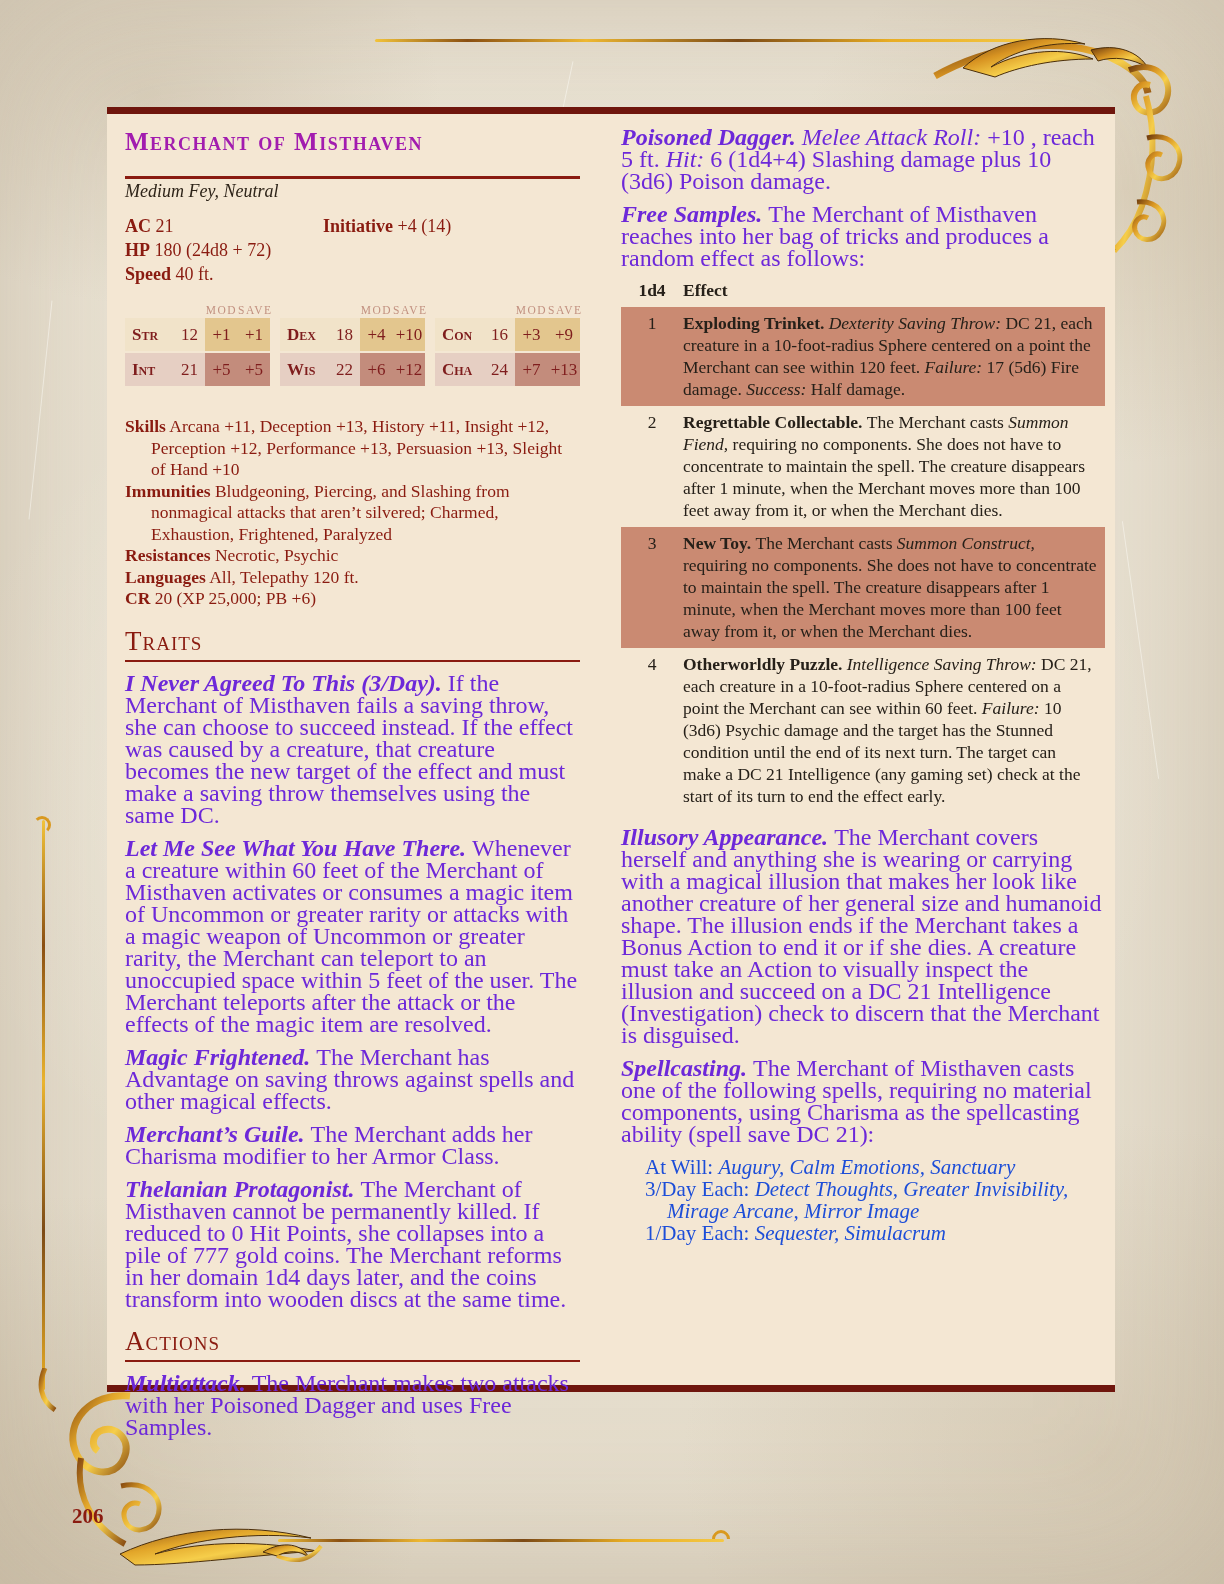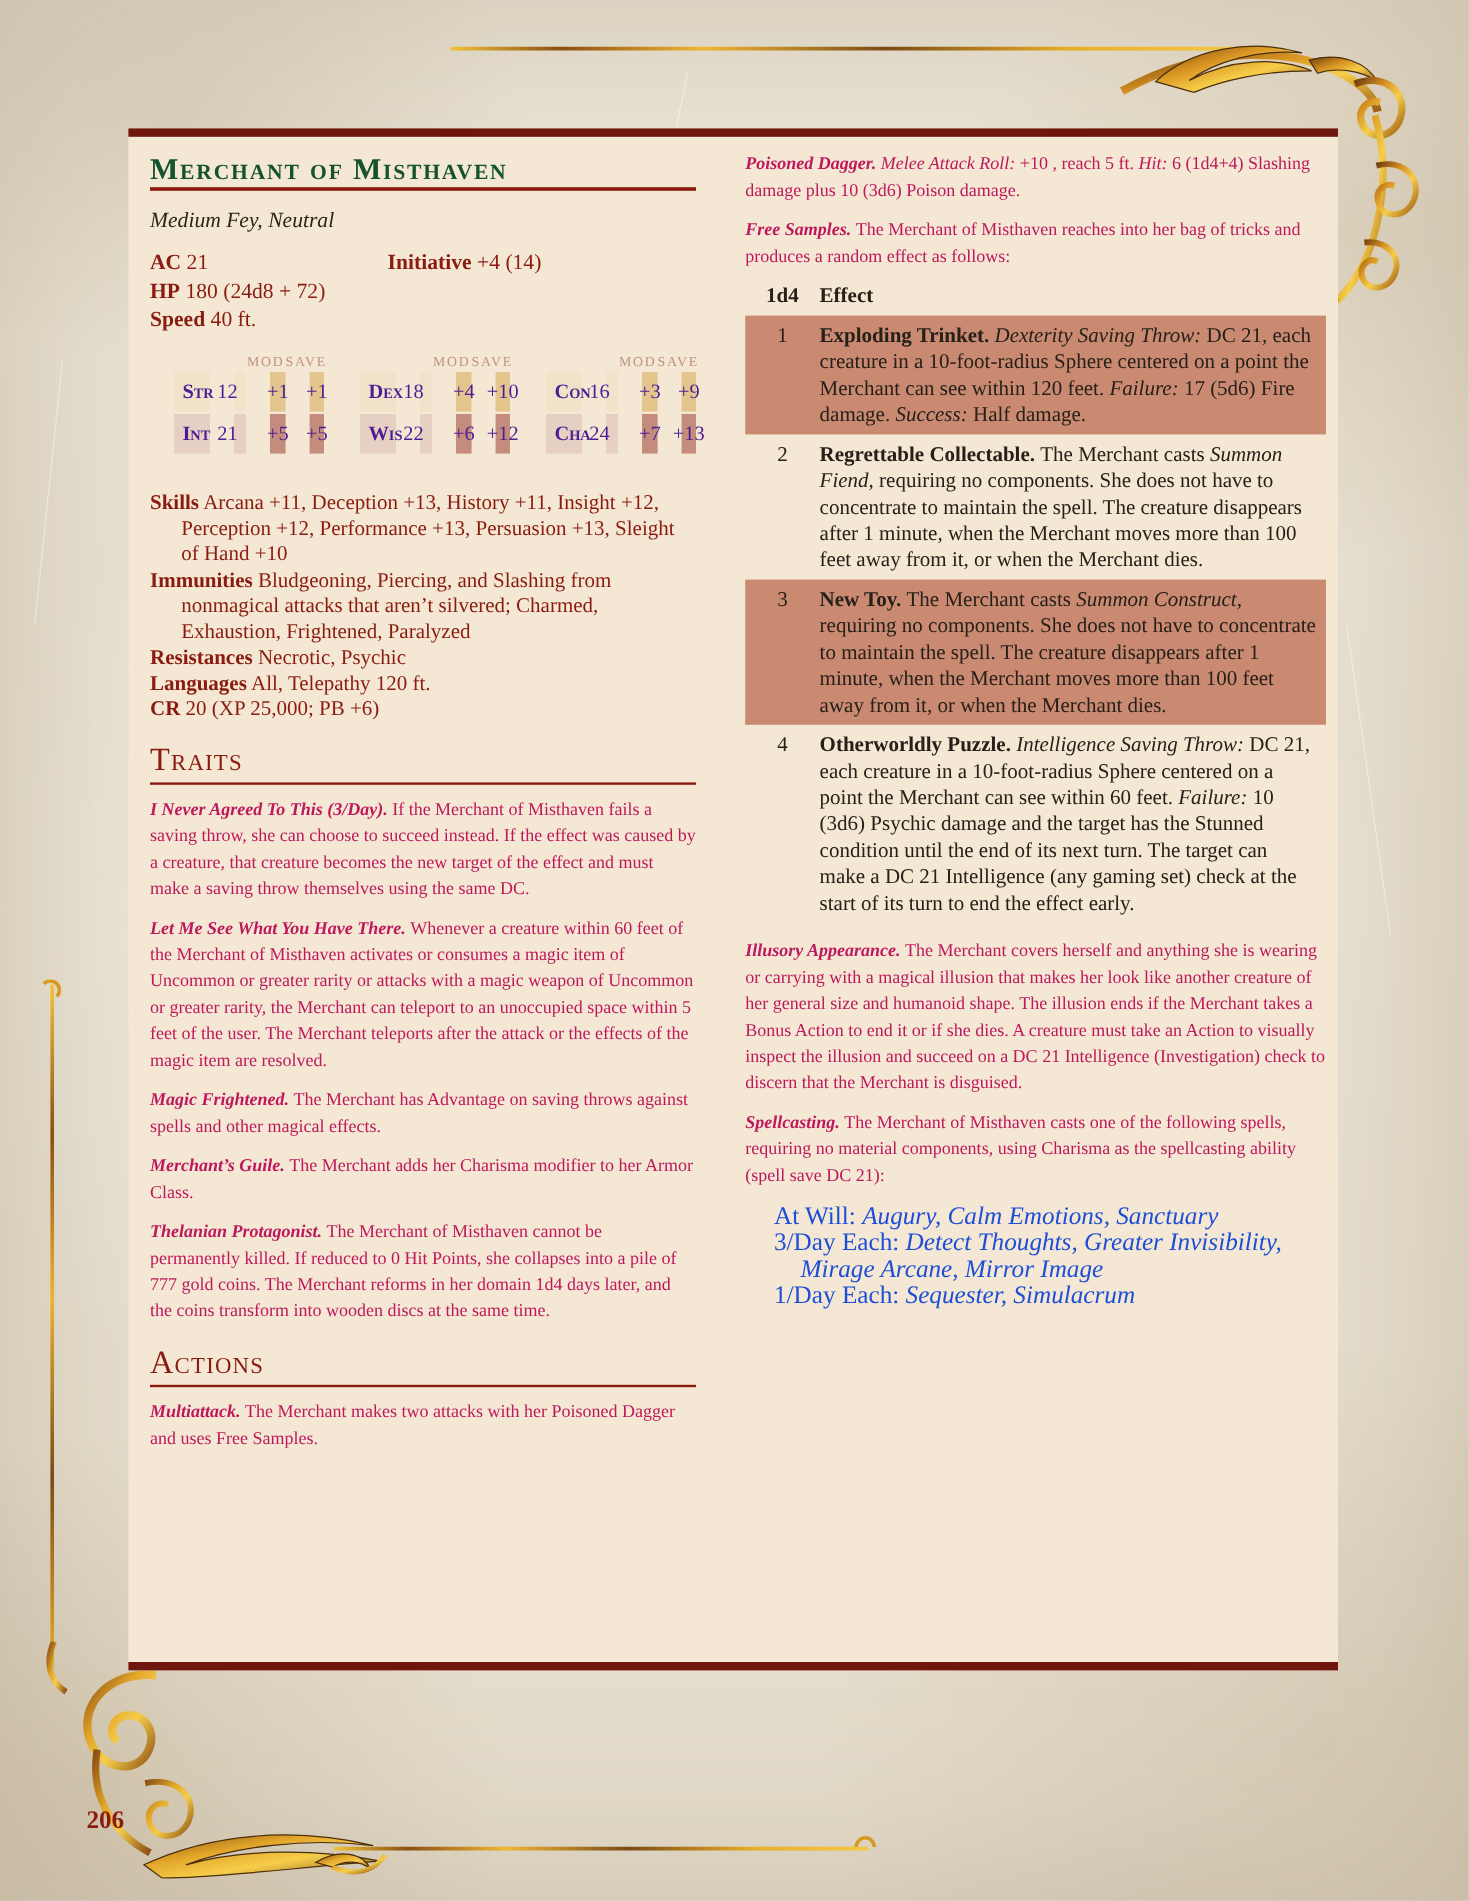--- a/index.html
+++ b/index.html
@@ -41,52 +41,52 @@
   .statblock{
     position:absolute;left:107px;top:107px;width:1008px;height:1285px;z-index:3;
     background:#f4e7d3;box-sizing:border-box;
     border-top:7px solid #6f160d;border-bottom:7px solid #6f160d;
   }
   .col{position:absolute;top:14px;}
   .col-left{left:18px;width:455px;}
   .col-right{left:514px;top:12px;width:484px;}
 
   .creature-name{
-    font-size:25px;font-weight:bold;color:#14532d;font-variant:small-caps;
-    letter-spacing:1.5px;border-bottom:3px solid #8a1b10;padding:0 0 0 0;margin:0 0 14px 0;
+    font-size:25px;font-weight:bold;color:#a21caf;font-variant:small-caps;
+    letter-spacing:1.5px;border-bottom:3px solid #8a1b10;padding:0 0 20px 0;margin:0 0 2px 0;
   }
   .meta{font-style:italic;font-size:18px;color:#2e2419;margin:0 0 12px 0;}
 
   .statline{position:relative;color:#8a1b10;font-size:18px;line-height:24px;}
   .lbl{font-weight:bold;}
   .init{position:absolute;left:198px;top:0;}
 
   
   .abilities{margin-top:12px;display:flex;gap:10px;}
   .abl-group{flex:none;width:145px;}
   .abl-head{display:flex;justify-content:flex-end;height:18px;align-items:flex-end;
     font-size:11.5px;letter-spacing:1.5px;color:#c29180;padding-bottom:2px;}
   .abl-head span{display:inline-block;text-align:center;}
   .abl-head .hm{width:33px;} .abl-head .hs{width:32px;}
   .abl-grid{display:grid;grid-template-columns:50px 30px 33px 32px;grid-auto-rows:33px;row-gap:2px;}
-  .abl-grid .cell{display:flex;align-items:center;font-size:17px;color:#4c1d95;box-sizing:border-box;margin-left:20px;}
+  .abl-grid .cell{display:flex;align-items:center;font-size:17px;color:#7f1d1d;box-sizing:border-box;}
   .c-name{font-weight:bold;font-variant:small-caps;padding-left:7px;}
   .c-score{justify-content:flex-end;padding-right:7px;}
   .c-mod,.c-save{justify-content:center;}
   .r0.bgL{background:#f1e3c9;} .r0.bgR{background:#e3c68e;}
   .r1.bgL{background:#e6cfc3;} .r1.bgR{background:#c38c7c;}
 
   .stats{margin-top:30px;color:#8a1b10;font-size:17.5px;line-height:21.5px;}
   .stats .entry{padding-left:26px;text-indent:-26px;}
 
   .section-h{
     font-variant:small-caps;font-size:27px;letter-spacing:1px;color:#8a1b10;
     border-bottom:2.5px solid #8a1b10;padding:0 0 3px 0;margin:16px 0 10px 0;font-weight:normal;
   }
-  .para{font-size:15px;line-height:22px;color:#be185d;margin:0 0 11px 0;}
+  .para{font-size:24px;line-height:22px;color:#6d28d9;margin:0 0 11px 0;}
   .seg-b{font-weight:bold;} .seg-i{font-style:italic;}
 
   
   .effect-table{margin:2px 0 2px 0;}
   .et-head{display:flex;font-weight:bold;color:#262019;font-size:17.5px;margin:4px 0 6px 0;}
   .et-head .h-roll{width:62px;text-align:center;flex:none;}
   .effect-row{display:flex;padding:5px 8px 6px 0;font-size:17.5px;line-height:22px;color:#262019;}
   .effect-row .roll{width:62px;text-align:center;flex:none;}
   .effect-row .etext{flex:1;}
   .effect-row.hl{background:#ca8a72;}

